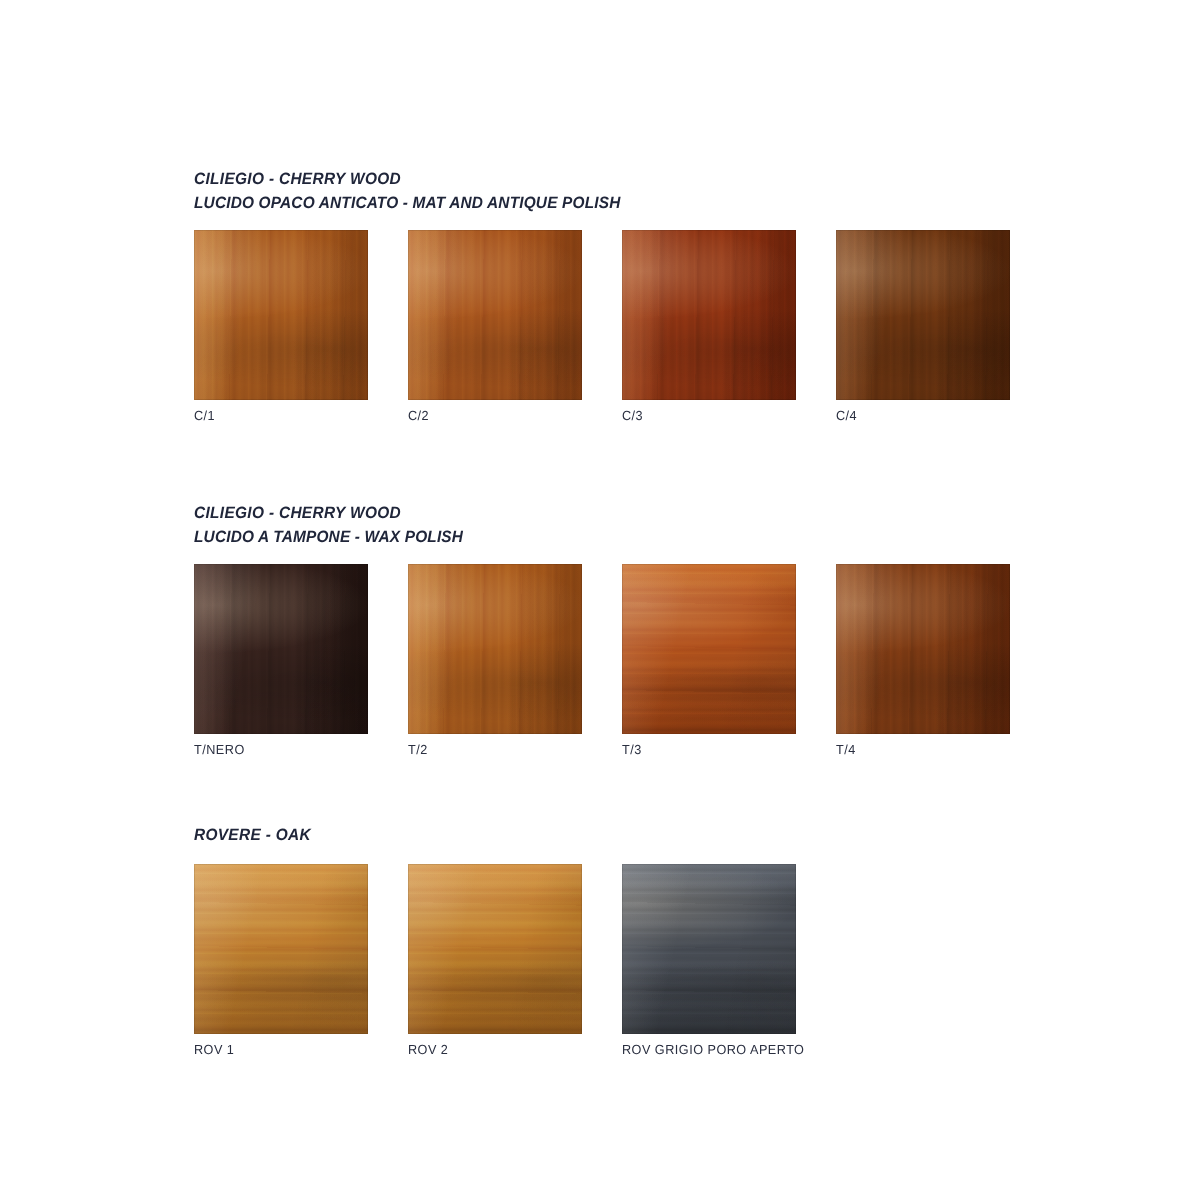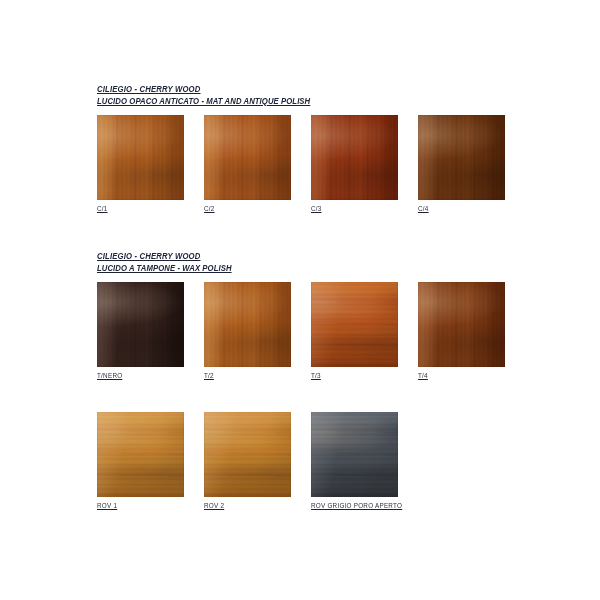--- a/index.html
+++ b/index.html
@@ -25,21 +25,20 @@
 
   .sheet {
     position: absolute;
     left: 97px;
     top: 84px;
     width: 420px;
   }
 
   .group {
     margin-bottom: 39px;
-    text-decoration: underline;
   }
   .group.g2 { margin-bottom: 33px; }
 
   .group-heading {
     margin: 0 0 8px 0;
     line-height: 11.5px;
   }
   .heading-line {
     display: block;
     font-size: 8.2px;
@@ -239,20 +238,23 @@
             <div class="grain-v"></div>
             <div class="sheen"></div>
           </div>
           <div class="swatch-label">T/4</div>
         </div>
 
       </div>
     </section>
 
     <section class="group g3">
+      <div class="group-heading">
+        <span class="heading-line">ROVERE - OAK</span>
+      </div>
       <div class="swatch-row">
 
         <div class="swatch-cell">
           <div class="swatch" style="background: linear-gradient(178deg, rgb(215, 154, 76) 0%, rgb(192, 126, 46) 26%, rgb(192, 126, 46) 58%, rgb(162, 100, 31) 100%);">
             <div class="figure"></div>
             <div class="grain-h"></div>
             <div class="sheen"></div>
           </div>
           <div class="swatch-label">ROV 1</div>
         </div>

